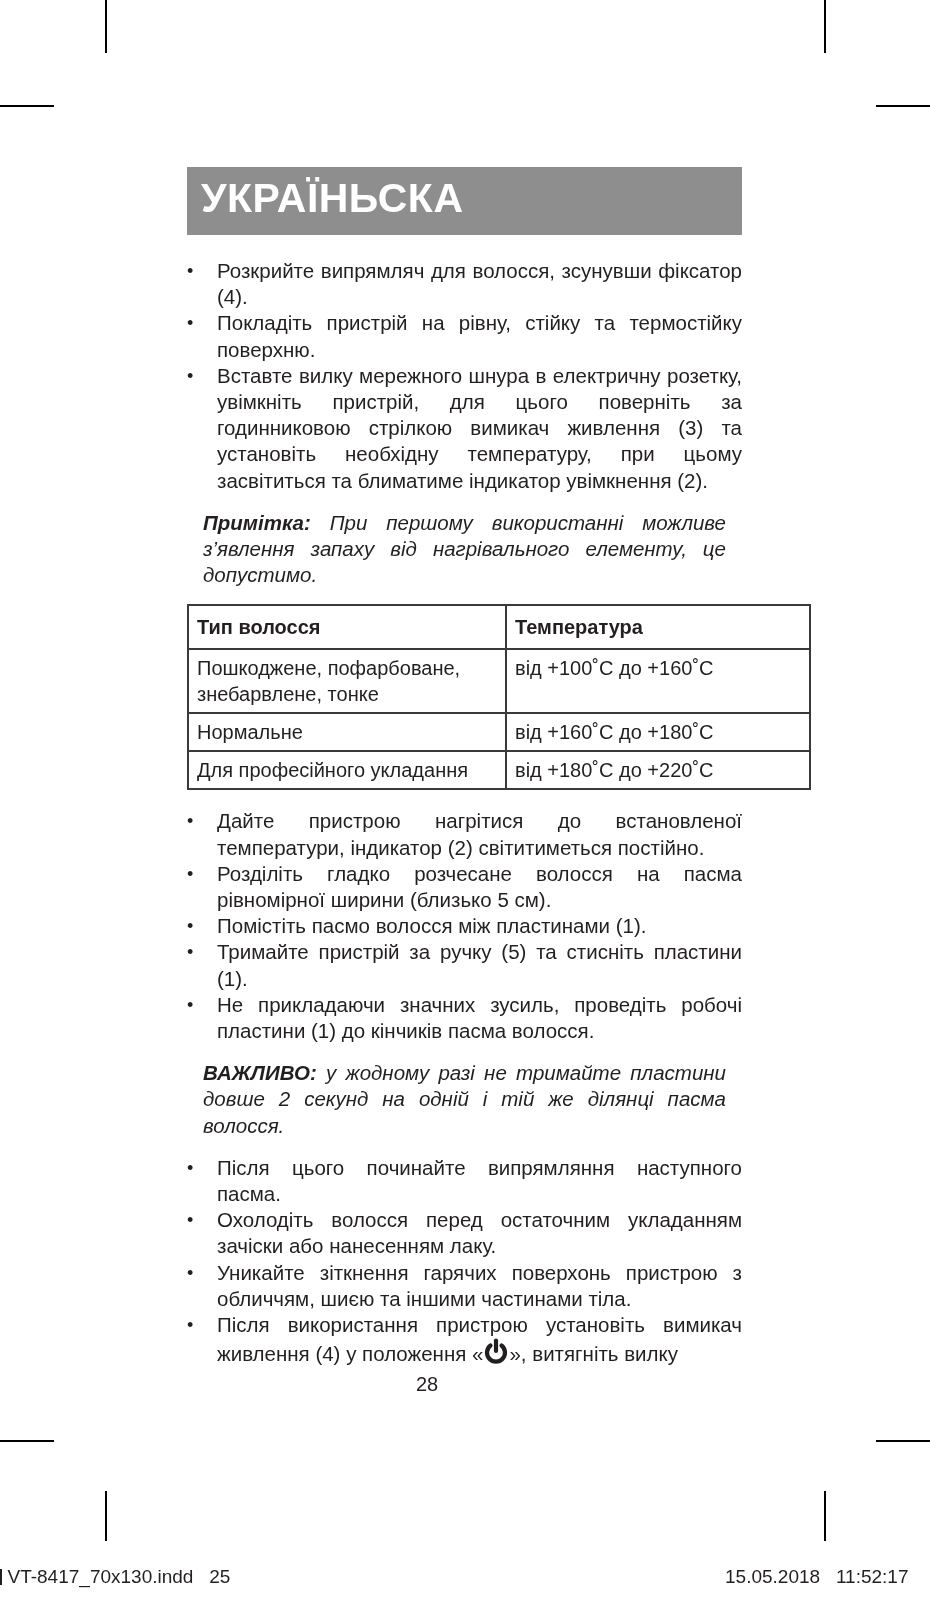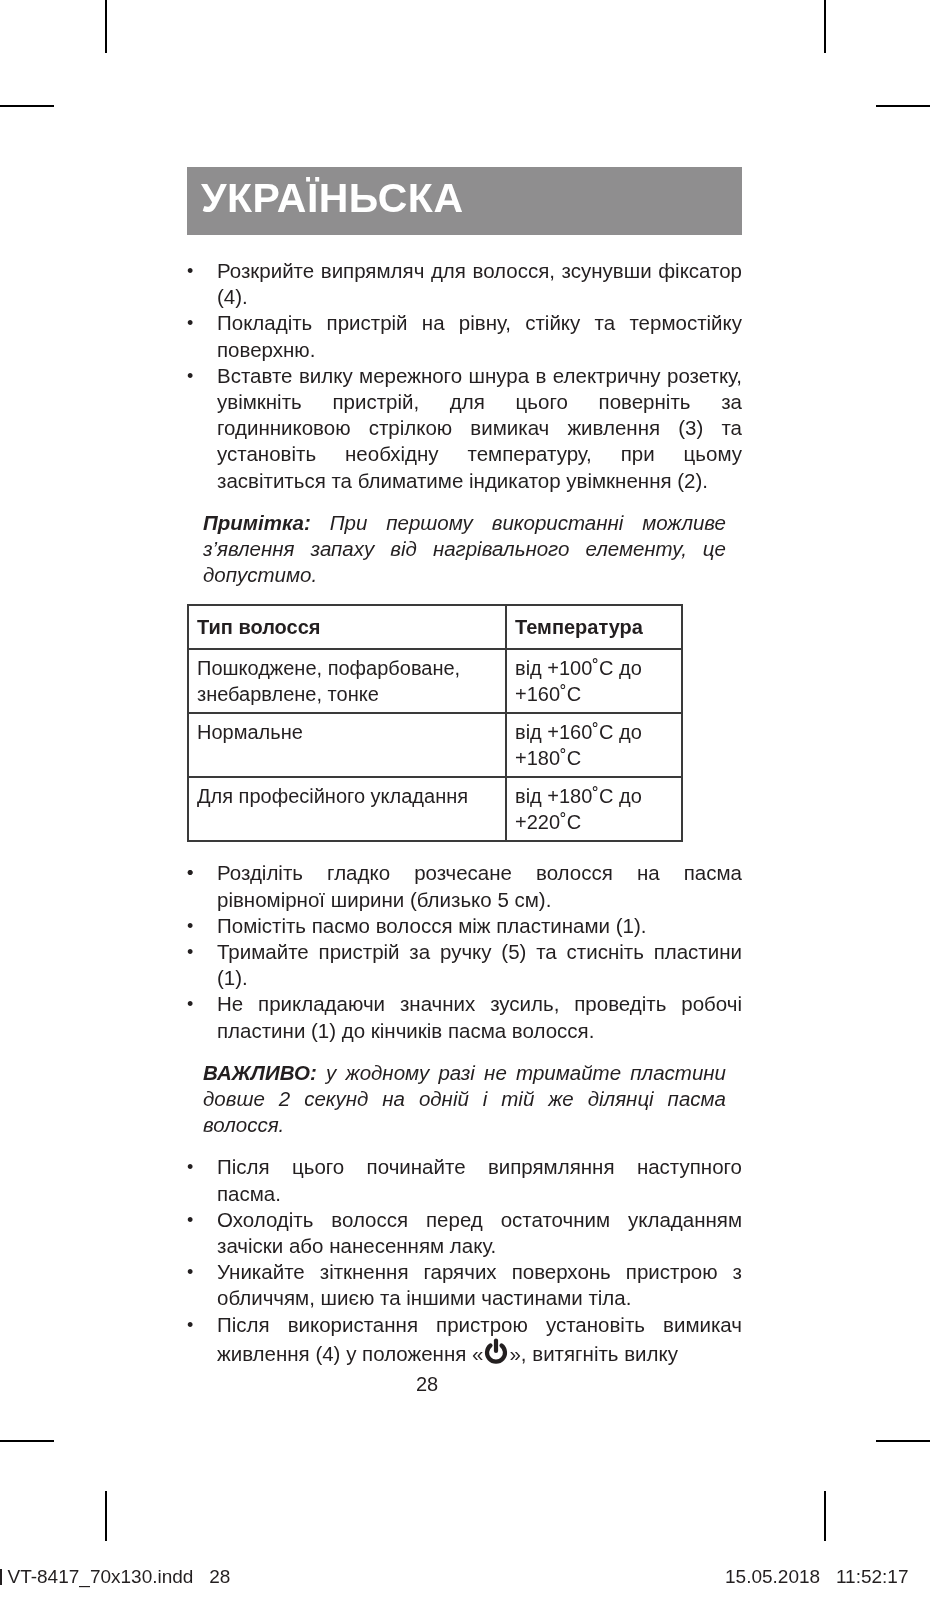--- a/index.html
+++ b/index.html
@@ -31,21 +31,21 @@
     position: relative; padding-left: 30px; text-align: justify;
     text-align-last: left;
   }
   .bullet-dot {
     position: absolute; left: 0; top: 0; width: 30px; font-size: 18px;
   }
   .note { text-align: justify; font-style: italic; margin: 16px; }
   .note-label { font-weight: bold; font-style: italic; }
 
   .table {
-    border-collapse: collapse; width: 496px; margin: 14px 0 18px 0;
+    border-collapse: collapse; width: 624px; margin: 14px 0 18px 0;
     font-size: 20px; line-height: 26px;
   }
   .table td, .table th {
     border: 2px solid #3a3a3a; padding: 5px 8px 5px 8px; vertical-align: top;
     text-align: left;
   }
   .table th { font-weight: bold; padding-top: 8px; padding-bottom: 8px; }
   .col1 { width: 300px; }
 
   .power-icon { display: inline-block; vertical-align: -5px; width: 26px; height: 28px; }
@@ -103,21 +103,21 @@
       <td>від +160˚С до +180˚С</td>
     </tr>
     <tr>
       <td>Для професійного укладання</td>
       <td>від +180˚С до +220˚С</td>
     </tr>
   </tbody>
     </table>
 
   <ul class="list">
-    <li class="bullet"><span class="bullet-dot">•</span></li>
+    <li class="bullet"><span class="bullet-dot">•</span><span>Дайте пристрою нагрітися до встановленої температури, індикатор (2) світитиметься постійно.</span></li>
     <li class="bullet"><span class="bullet-dot">•</span><span>Розділіть гладко розчесане волосся на пасма рівномірної ширини (близько 5 см).</span></li>
     <li class="bullet"><span class="bullet-dot">•</span><span>Помістіть пасмо волосся між пластинами (1).</span></li>
     <li class="bullet"><span class="bullet-dot">•</span><span>Тримайте пристрій за ручку (5) та стисніть пластини (1).</span></li>
     <li class="bullet"><span class="bullet-dot">•</span><span>Не прикладаючи значних зусиль, проведіть робочі пластини (1) до кінчиків пасма волосся.</span></li>
   </ul>
 
   <p class="note"><span class="note-label">ВАЖЛИВО:</span><span> у жодному разі не тримайте пластини довше 2 секунд на одній і тій же ділянці пасма волосся.</span></p>
 
   <ul class="list">
     <li class="bullet"><span class="bullet-dot">•</span><span>Після цього починайте випрямляння наступного пасма.</span></li>
@@ -125,14 +125,14 @@
     <li class="bullet"><span class="bullet-dot">•</span><span>Уникайте зіткнення гарячих поверхонь пристрою з обличчям, шиєю та іншими частинами тіла.</span></li>
     <li class="bullet"><span class="bullet-dot">•</span><span>Після використання пристрою установіть вимикач живлення (4) у положення «</span><span class="power-icon"><svg width="26" height="28" viewBox="0 0 26 28">
             <path d="M7.5 7.5 A9 9 0 1 0 18.5 7.5" fill="none" stroke="#231f20" stroke-width="4.2" stroke-linecap="round"></path>
             <line x1="13" y1="2.5" x2="13" y2="13" stroke="#231f20" stroke-width="4.2" stroke-linecap="round"></line>
           </svg></span><span>», витягніть вилку</span></li>
   </ul>
 </div>
 
 <div class="page-num">28</div>
 
-<div class="slug-left"><span style="display:inline-block;width:1.5px;height:16px;background:#231f20;vertical-align:-2px;margin-right:6px;"></span><span>VT-8417_70x130.indd   28</span></div>
+<div class="slug-left"><span style="display:inline-block;width:1.5px;height:16px;background:#231f20;vertical-align:-2px;margin-right:6px;"></span><span>VT-8417_70x130.indd   25</span></div>
 <div class="slug-right">15.05.2018   11:52:17</div>
 
 </body></html>

